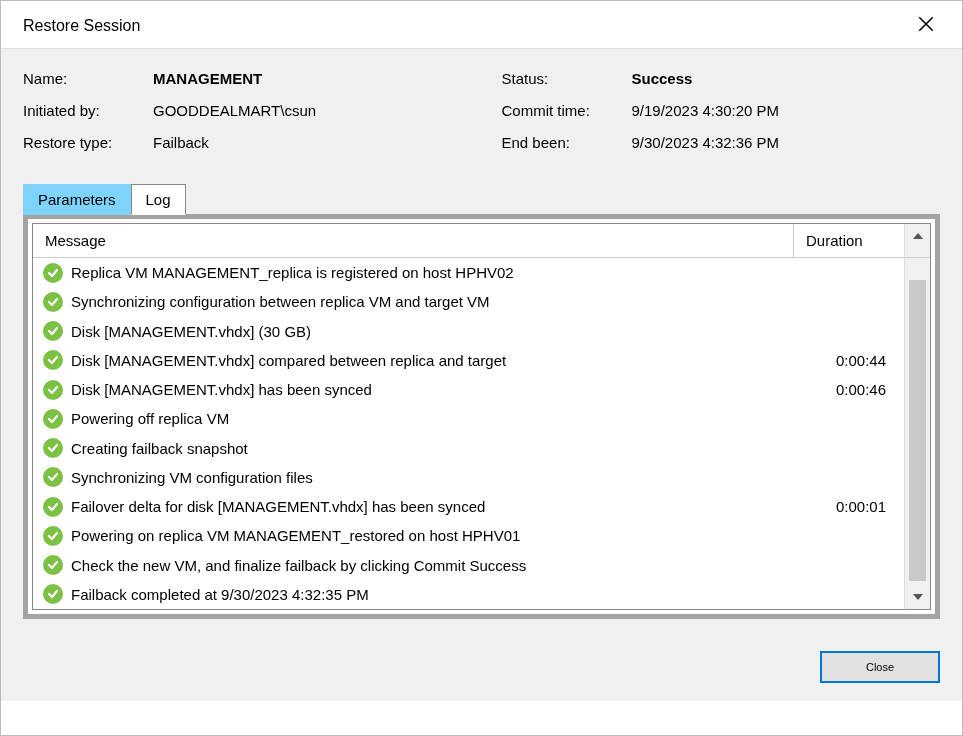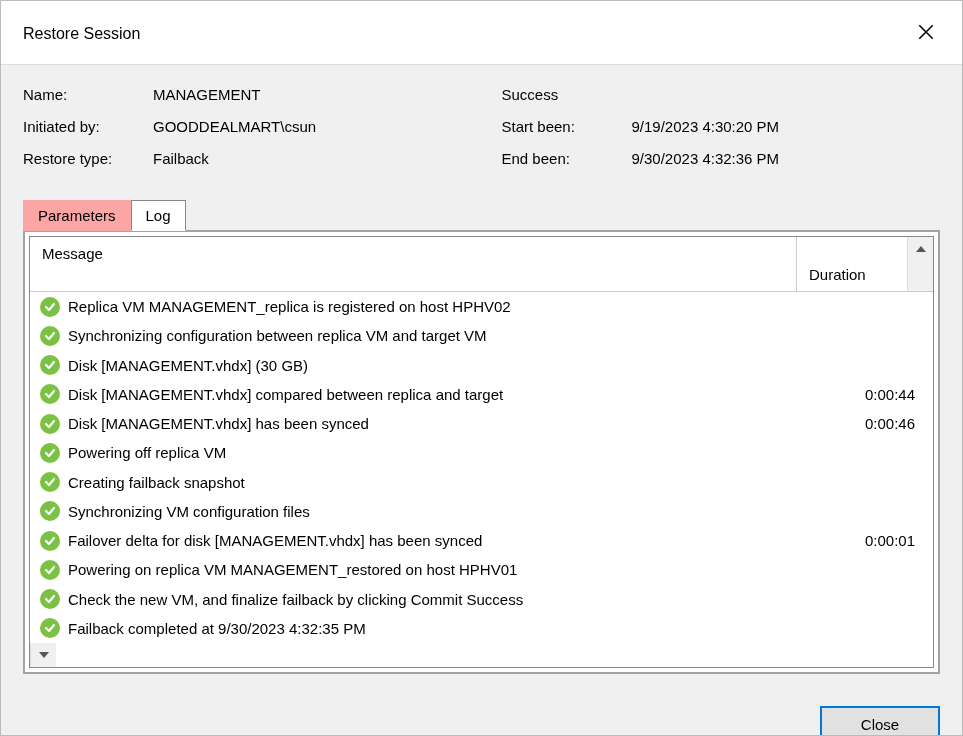--- a/index.html
+++ b/index.html
@@ -14,21 +14,21 @@
     overflow: hidden;
     border: 1px solid #bbb;
   }
   .titlebar {
     display:flex;
     align-items:center;
     justify-content:space-between;
     padding: 8px 16px 6px 22px;
     background:#fff;
     border-bottom:1px solid #ddd;
-    height:64px;
+    height:48px;
   }
   .titlebar-title { font-size:16px; }
   .close-x {
     font-size:20px;
     width:40px;
     text-align:center;
     cursor:pointer;
     line-height:1;
   }
   .content {
@@ -41,61 +41,60 @@
     margin-bottom:20px;
   }
   .info-col { flex:1; }
   .info-row {
     display:flex;
     margin-bottom:8px;
     line-height:1.6;
   }
   .info-label { width:130px; }
   .info-value { }
-  .bold { font-weight:400; }
+  .bold { font-weight:700; }
   .tabs {
     display:flex;
     position:relative;
     top:1px;
   }
   .tab {
     padding:6px 14px;
-    background:#fca5a5;
+    background:#7dd3fc;
     border:1px solid transparent;
     cursor:pointer;
     font-size:15px;
   }
   .tab.active {
     background:#fff;
     border:1px solid #888;
     border-bottom:1px solid #fff;
   }
   .panel {
-    border:2px solid #a3a3a3;
+    border:5px solid #a3a3a3;
     background:#fff;
     padding:4px;
   }
   .log-box {
     border:1px solid #888;
     position:relative;
   }
   .log-header {
     display:flex;
     border-bottom:1px solid #ccc;
   }
   .col-msg {
     flex:1;
     padding:8px 12px;
     border-right:1px solid #ccc;
   }
   .col-dur {
     width:110px;
     padding:8px 12px;
     text-align:left;
-    margin-top:21px;
   }
   .scroll-gutter {
     width:26px;
     background:#f0f0f0;
     border-left:1px solid #ddd;
     display:flex;
     flex-direction:column;
     align-items:center;
     justify-content:space-between;
     position:relative;
@@ -116,21 +115,20 @@
   }
   .scroll-thumb {
     position:absolute;
     left:4px; right:4px;
     top:22px;
     bottom:4px;
     background:#c8c8c8;
   }
   .log-body-wrap {
     display:flex;
-    flex-direction:column;
   }
   .log-rows {
     flex:1;
   }
   .log-row {
     display:flex;
     align-items:center;
     padding:3px 8px 3px 10px;
     line-height:1.55;
   }
@@ -157,21 +155,21 @@
     justify-content:flex-end;
     padding:14px 22px 18px 22px;
     background:#f0f0f0;
   }
   .btn {
     min-width:120px;
     padding:8px 24px;
     background:#e1e1e1;
     border:2px solid #0078d7;
     cursor:pointer;
-    font-size:15px;
+    font-size:11px;
     text-align:center;
   }
 </style>
 </head>
 <body>
 
 <div class="titlebar">
   <div class="titlebar-title">Restore Session</div>
   <div class="close-x">
     <svg viewBox="0 0 16 16" width="18" height="18">
@@ -192,24 +190,25 @@
         <div class="info-label">Initiated by:</div>
         <div class="info-value">GOODDEALMART\csun</div>
       </div>
       <div class="info-row">
         <div class="info-label">Restore type:</div>
         <div class="info-value">Failback</div>
       </div>
     </div>
     <div class="info-col">
       <div class="info-row">
+        <div class="info-label">Status:</div>
         <div class="info-value bold">Success</div>
       </div>
       <div class="info-row">
-        <div class="info-label">Start been:</div>
+        <div class="info-label">Commit time:</div>
         <div class="info-value">9/19/2023 4:30:20 PM</div>
       </div>
       <div class="info-row">
         <div class="info-label">End been:</div>
         <div class="info-value">9/30/2023 4:32:36 PM</div>
       </div>
     </div>
   </div>
 
   <div class="tabs">

